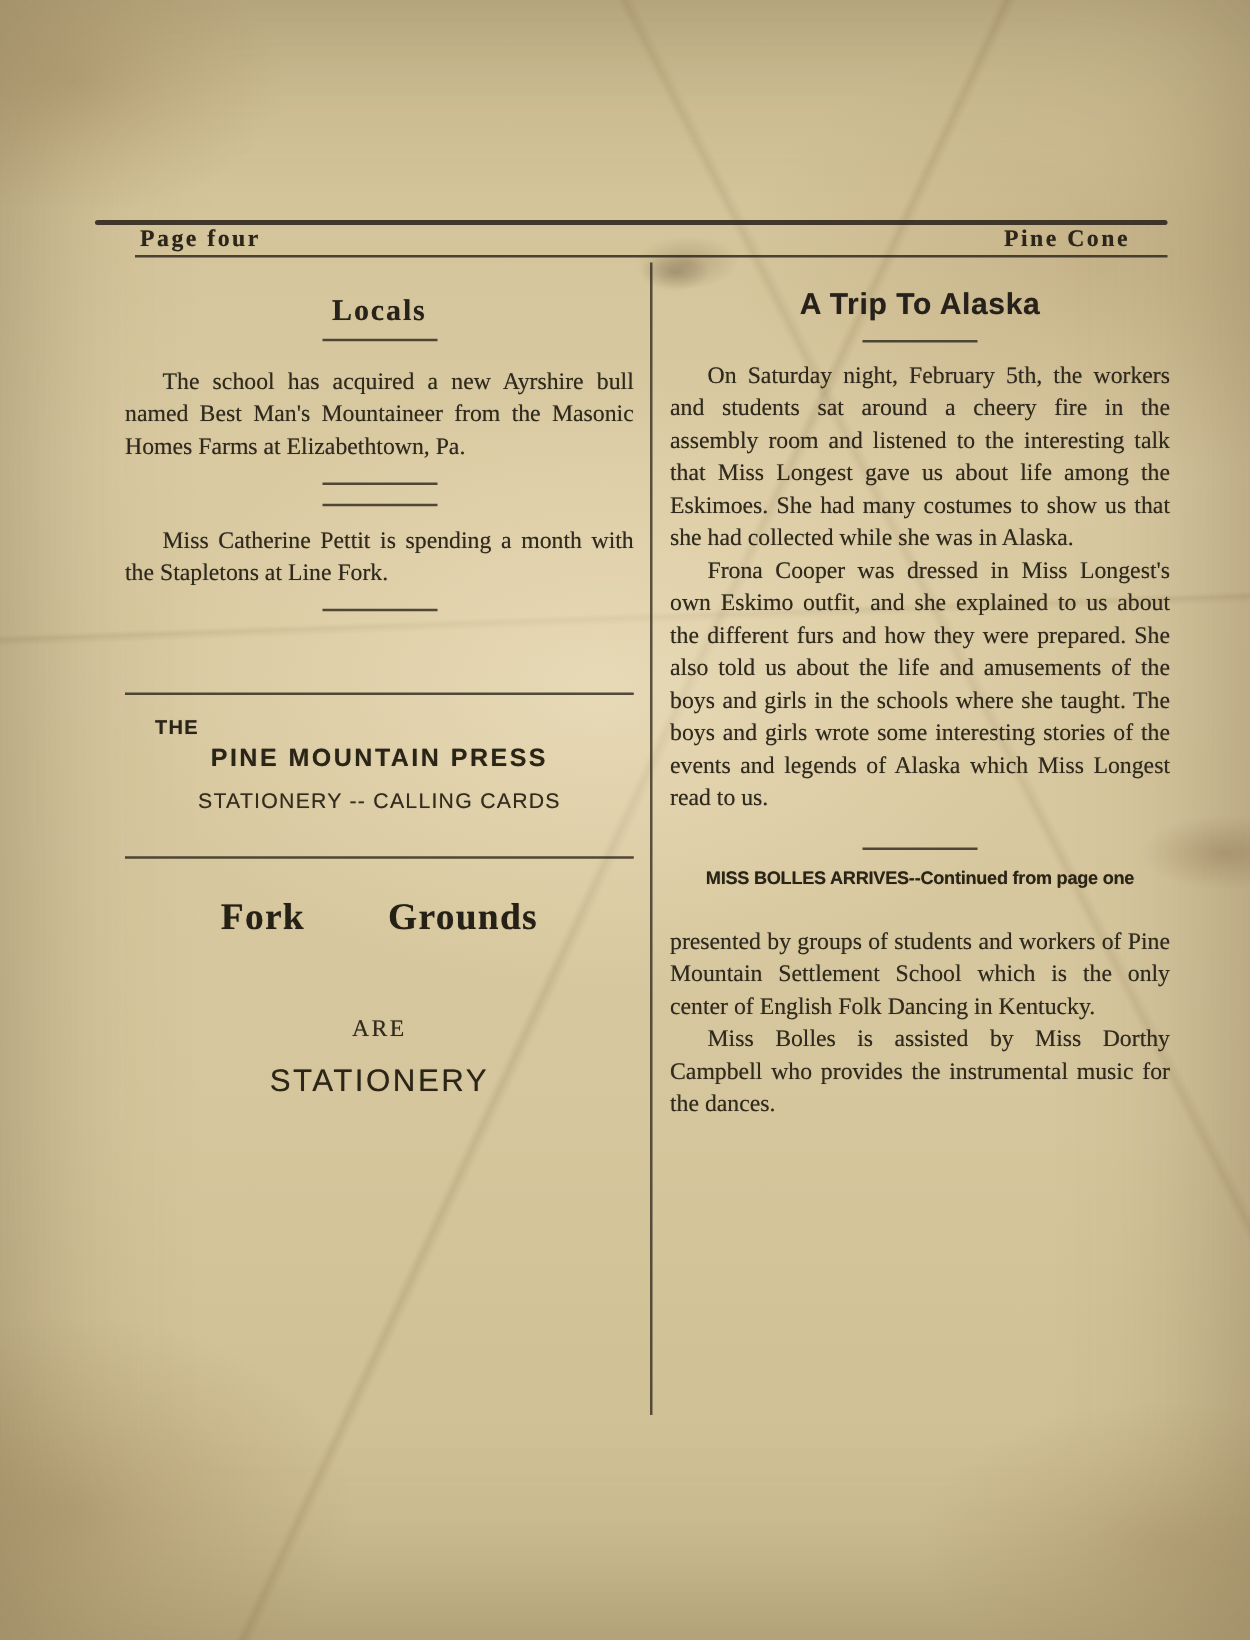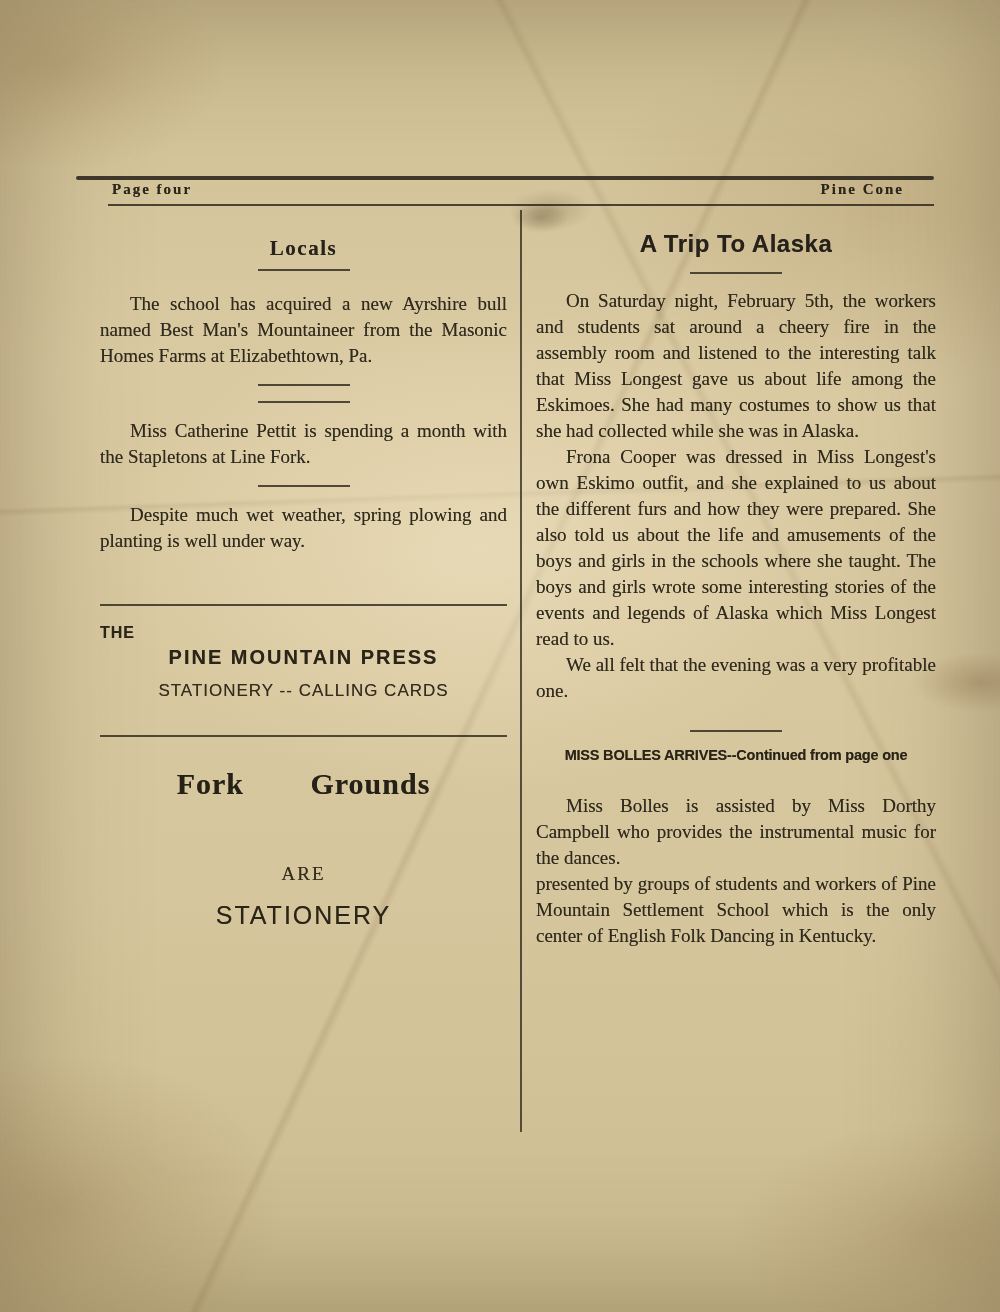--- a/index.html
+++ b/index.html
@@ -28,21 +28,21 @@
   }
 
   
   .rule-top {
     position:absolute; left:76px; right:66px; top:176px;
     height:4px; background:rgba(38,32,22,0.85); border-radius:2px;
   }
   .header-row {
     position:absolute; left:112px; right:96px; top:181px;
     display:flex; justify-content:space-between; align-items:baseline;
-    font-weight:bold; font-size:15px; letter-spacing:2px;
+    font-weight:bold; font-size:19px; letter-spacing:2px;
     color:#2b251a;
   }
   .rule-bottom {
     position:absolute; left:108px; right:66px; top:204px;
     height:2px; background:rgba(38,32,22,0.8);
   }
 
   
   .col-divider {
     position:absolute; left:520px; top:210px; width:2px; height:922px;
@@ -63,31 +63,32 @@
     width:92px; height:0; margin:15px auto;
     border-top:2px solid rgba(44,38,26,0.8);
   }
   .rule-long {
     height:2px; background:rgba(44,38,26,0.8); margin:0;
   }
 
   
   .locals-title {
     margin:22px 0 0 0; text-align:center;
-    font-size:21px; font-weight:bold; letter-spacing:1.5px;
+    font-size:24px; font-weight:bold; letter-spacing:1.5px;
     color:#27221700; color:#27221a;
   }
   .locals-title + .rule-short { margin-top:8px; margin-bottom:20px; }
   .gap-sm { height:14px; }
 
   .press-ad { margin-top:18px; }
   .press-the {
     font-family:"Liberation Sans", sans-serif;
     font-weight:bold; font-size:16px; letter-spacing:1px;
     color:#2b2518;
+    margin-left:24px;
   }
   .press-name {
     margin-top:4px; text-align:center;
     font-family:"Liberation Sans", sans-serif;
     font-weight:bold; font-size:20px; letter-spacing:2px;
     color:#2b2518;
   }
   .press-sub {
     margin-top:12px; text-align:center;
     font-family:"Liberation Sans", sans-serif;
@@ -149,21 +150,20 @@
     <div class="rule-short"></div>
 
     <p class="body-p ink">The school has acquired a new Ayrshire bull named Best Man's Mountaineer from the Masonic Homes Farms at Elizabethtown, Pa.</p>
     <div class="rule-short"></div>
 
     <div class="rule-short"></div>
 
     <p class="body-p ink">Miss Catherine Pettit is spending a month with the Stapletons at Line Fork.</p>
     <div class="rule-short"></div>
 
-    <p class="body-p ink">Despite much wet weather, spring plowing and planting is well under way.</p>
 
     <div class="gap-sm"></div>
     <div class="rule-long" style="margin-top:36px;"></div>
 
     <div class="press-ad">
       <div class="press-the ink">THE</div>
       <div class="press-name ink">PINE MOUNTAIN PRESS</div>
       <div class="press-sub ink">STATIONERY -- CALLING CARDS</div>
     </div>
 
@@ -175,25 +175,24 @@
       <div class="grounds-beautiful ink">STATIONERY</div>
     </div>
   </div>
 
   <div class="col right">
     <h2 class="alaska-title ink">A Trip To Alaska</h2>
     <div class="rule-short"></div>
 
     <p class="body-p ink">On Saturday night, February 5th, the workers and students sat around a cheery fire in the assembly room and listened to the interesting talk that Miss Longest gave us about life among the Eskimoes. She had many costumes to show us that she had collected while she was in Alaska.</p>
     <p class="body-p ink">Frona Cooper was dressed in Miss Longest's own Eskimo outfit, and she explained to us about the different furs and how they were prepared. She also told us about the life and amusements of the boys and girls in the schools where she taught. The boys and girls wrote some interesting stories of the events and legends of Alaska which Miss Longest read to us.</p>
-    <p class="body-p ink">We all felt that the evening was a very profitable one.</p>
 
     <div class="rule-short" style="margin-top:26px;"></div>
 
     <h3 class="bolles-title ink">MISS BOLLES ARRIVES--Continued from page one</h3>
 
     <div class="bolles-gap"></div>
 
+    <p class="body-p noindent ink">presented by groups of students and workers of Pine Mountain Settlement School which is the only center of English Folk Dancing in Kentucky.</p>
     <p class="body-p ink">Miss Bolles is assisted by Miss Dorthy Campbell who provides the instrumental music for the dances.</p>
-    <p class="body-p noindent ink">presented by groups of students and workers of Pine Mountain Settlement School which is the only center of English Folk Dancing in Kentucky.</p>
   </div>
 
 </div>
 
 </body></html>

